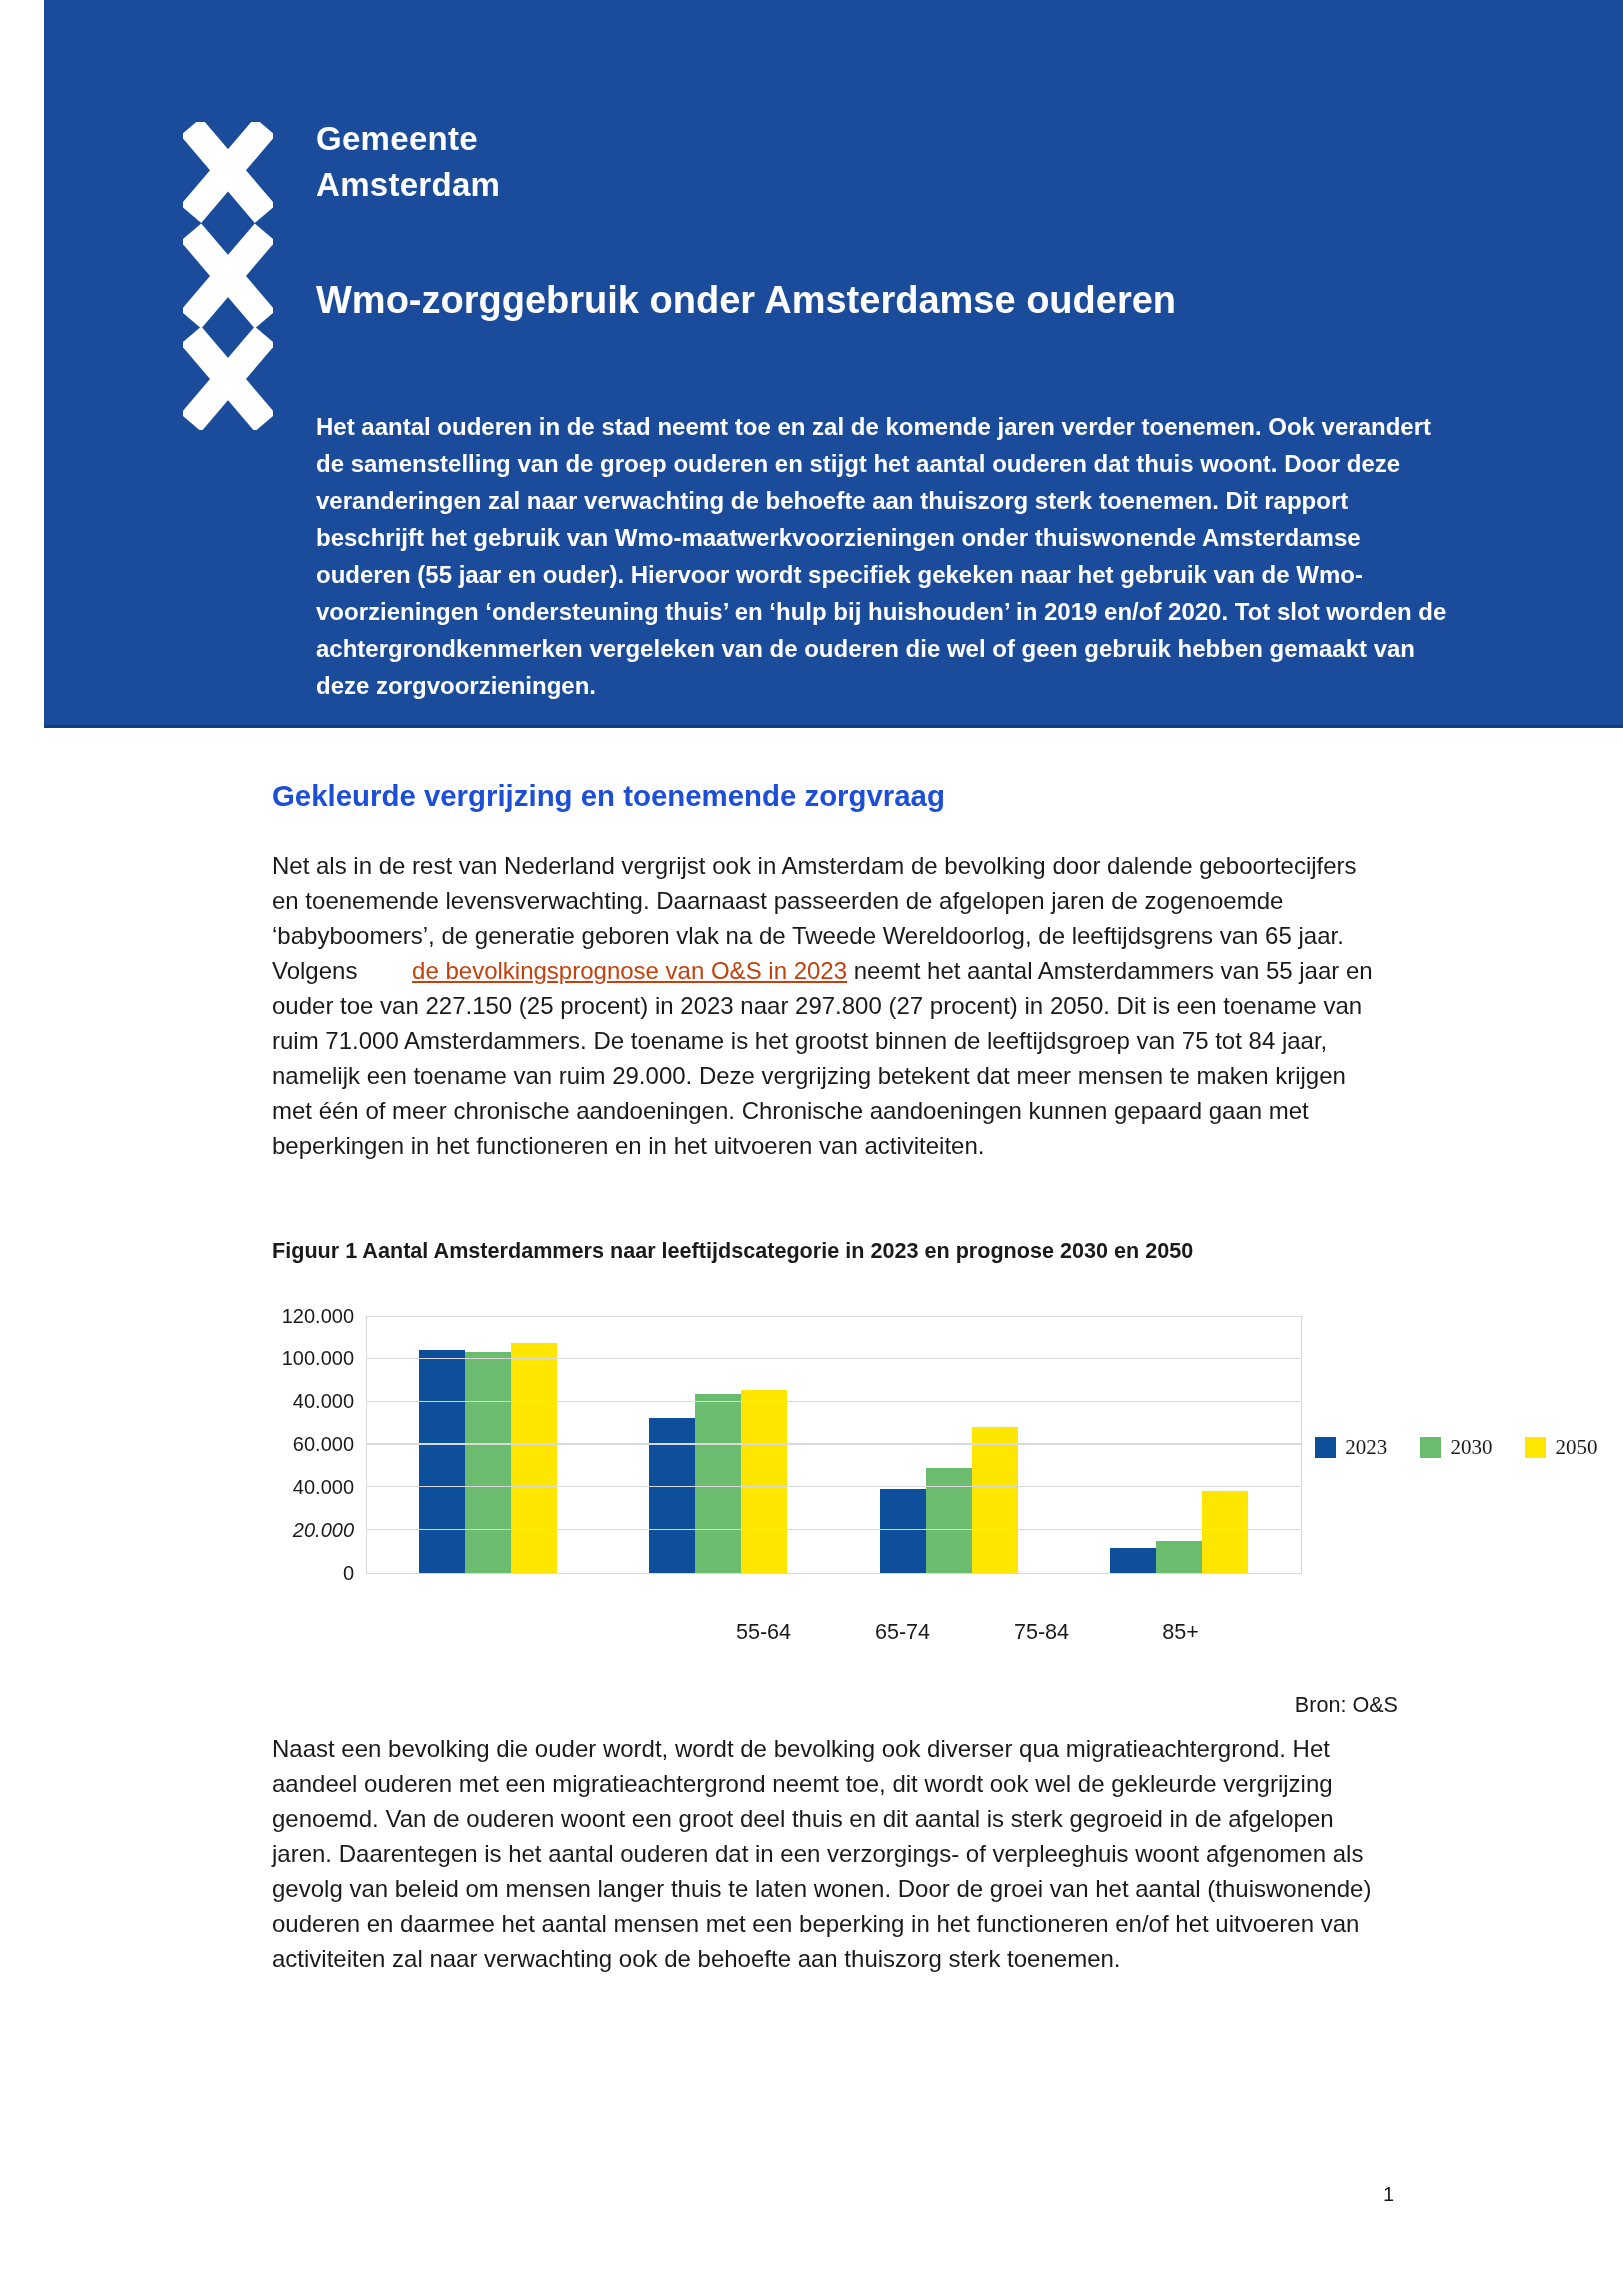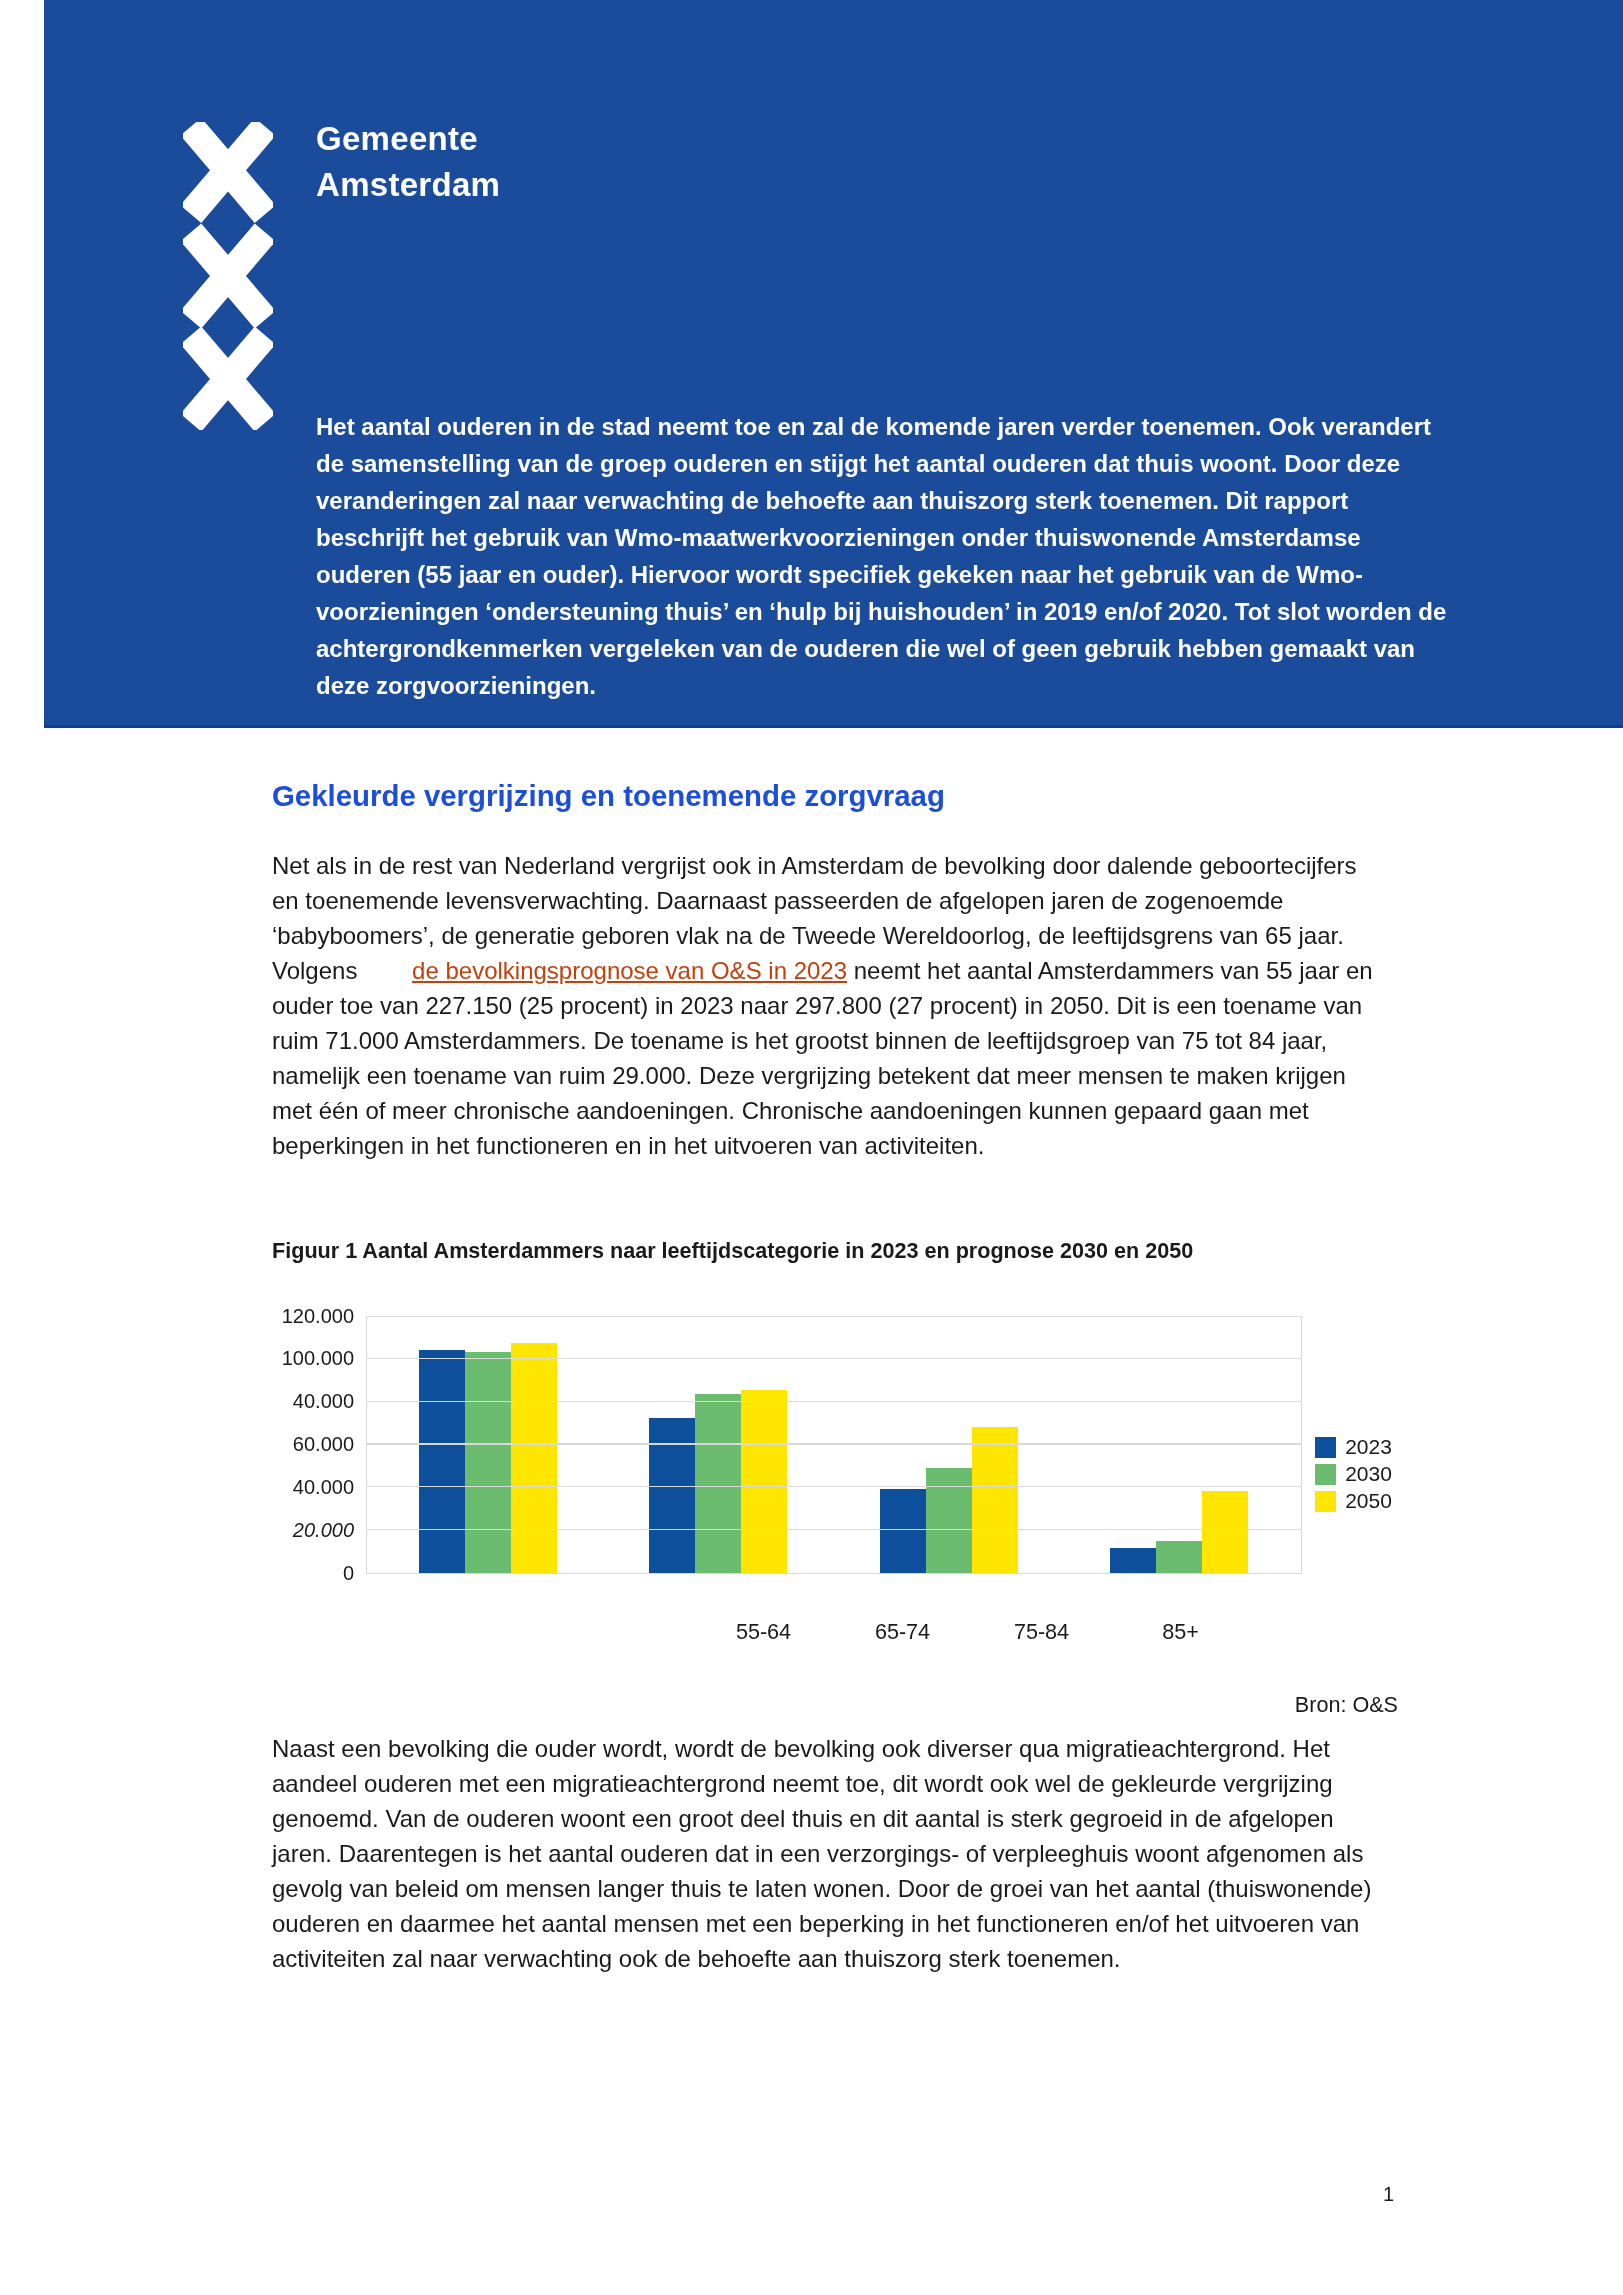--- a/index.html
+++ b/index.html
@@ -61,21 +61,21 @@
     position:absolute;right:0;transform:translateY(50%);
     font-size:20px;color:#1a1a1a;white-space:nowrap;
   }
   .xaxis{
     position:absolute;left:85px;top:278px;width:936px;
     display:flex;justify-content:flex-end;padding:0 52px;box-sizing:border-box;margin-top:32px;
   }
   .xlabel{width:139px;text-align:center;font-size:21.6px;}
   .legend{
     position:absolute;left:1034px;top:126px;
-    display:flex;flex-direction:column;gap:3px;
+    display:flex;flex-direction:row;gap:33px;font-family:Liberation Serif, serif;
   }
   .legend-item{display:flex;align-items:center;gap:9.2px;}
   .legend-swatch{width:21px;height:21px;flex:0 0 auto;}
   .legend-label{font-size:21px;}
   .source-note{
     position:absolute;left:272px;top:1692px;width:1126px;text-align:right;font-size:21.6px;
   }
   .page-number{
     position:absolute;left:1243px;top:2183px;width:151px;text-align:right;font-size:20px;
   }
@@ -93,20 +93,21 @@
       <line x1="12" y1="326" x2="126" y2="460"></line>
       <line x1="126" y1="326" x2="12" y2="460"></line>
     </g>
   </svg>
 
   <div class="orgname">
     <div>Gemeente</div>
     <div>Amsterdam</div>
   </div>
 
+  <h1 class="report-title" style="margin:0;">Wmo-zorggebruik onder Amsterdamse ouderen</h1>
 
 
   <p class="intro" style="margin:0;">Het aantal ouderen in de stad neemt toe en zal de komende jaren verder toenemen.  Ook verandert de samenstelling van de groep ouderen en stijgt het aantal ouderen dat thuis woont. Door deze veranderingen zal naar verwachting de behoefte aan thuiszorg sterk toenemen. Dit rapport beschrijft het gebruik van Wmo-maatwerkvoorzieningen onder thuiswonende Amsterdamse ouderen (55 jaar en ouder). Hiervoor wordt specifiek gekeken naar het gebruik van de Wmo-voorzieningen ‘ondersteuning thuis’ en ‘hulp bij huishouden’ in 2019 en/of 2020. Tot slot worden de achtergrondkenmerken vergeleken van de ouderen die wel of geen gebruik hebben gemaakt van deze zorgvoorzieningen.</p>
 </header>
 
 <h2 class="section-heading" style="margin:0;">Gekleurde vergrijzing en toenemende zorgvraag</h2>
 
 <p class="para para-1" style="margin:0;"><span>Net als in de rest van Nederland vergrijst ook in Amsterdam de bevolking door dalende geboortecijfers en toenemende levensverwachting. Daarnaast passeerden de afgelopen jaren de zogenoemde ‘babyboomers’, de generatie geboren vlak na de Tweede Wereldoorlog, de leeftijdsgrens van 65 jaar. Volgens </span><a class="doclink">de bevolkingsprognose van O&amp;S in 2023</a><span> neemt het aantal Amsterdammers van 55 jaar en ouder toe van 227.150 (25 procent) in 2023 naar 297.800 (27 procent) in 2050. Dit is een toename van ruim 71.000 Amsterdammers. De toename is het grootst binnen de leeftijdsgroep van 75 tot 84 jaar, namelijk een toename van ruim 29.000. Deze vergrijzing betekent dat meer mensen te maken krijgen met één of meer chronische aandoeningen. Chronische aandoeningen kunnen gepaard gaan met beperkingen in het functioneren en in het uitvoeren van activiteiten.</span></p>
 
 <div class="fig-caption">Figuur 1 Aantal Amsterdammers naar leeftijdscategorie in 2023 en prognose 2030 en 2050</div>

